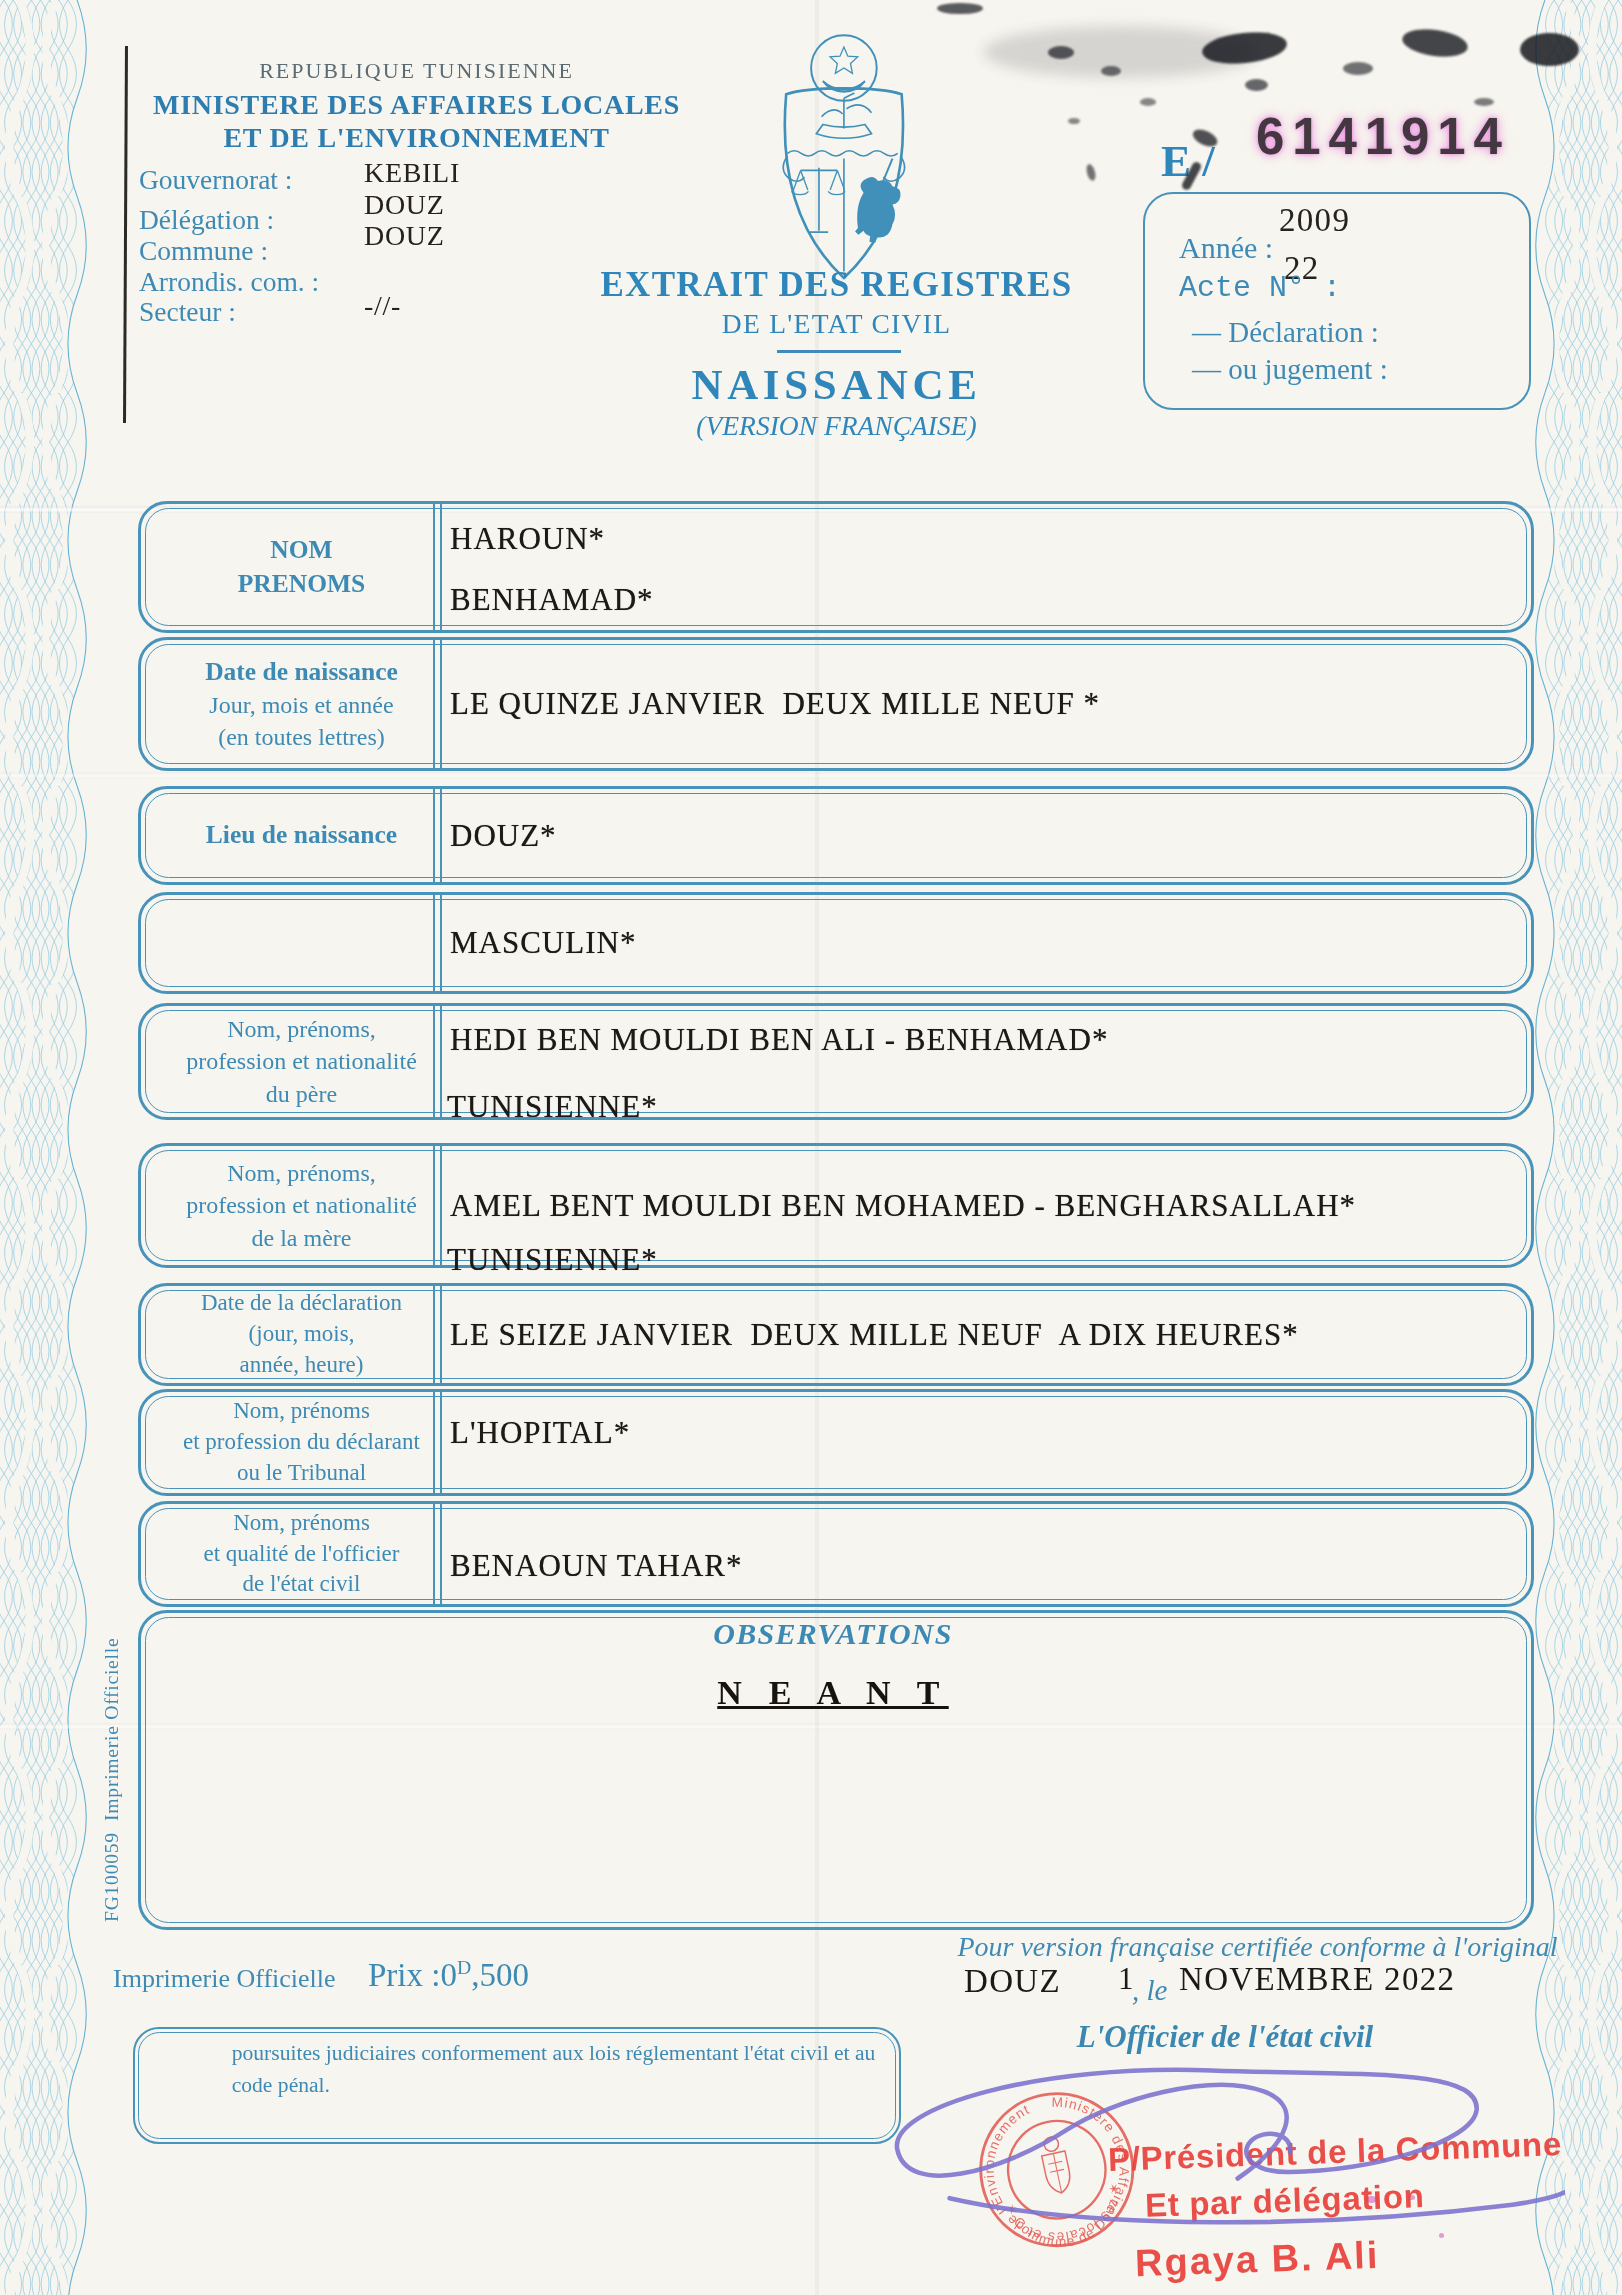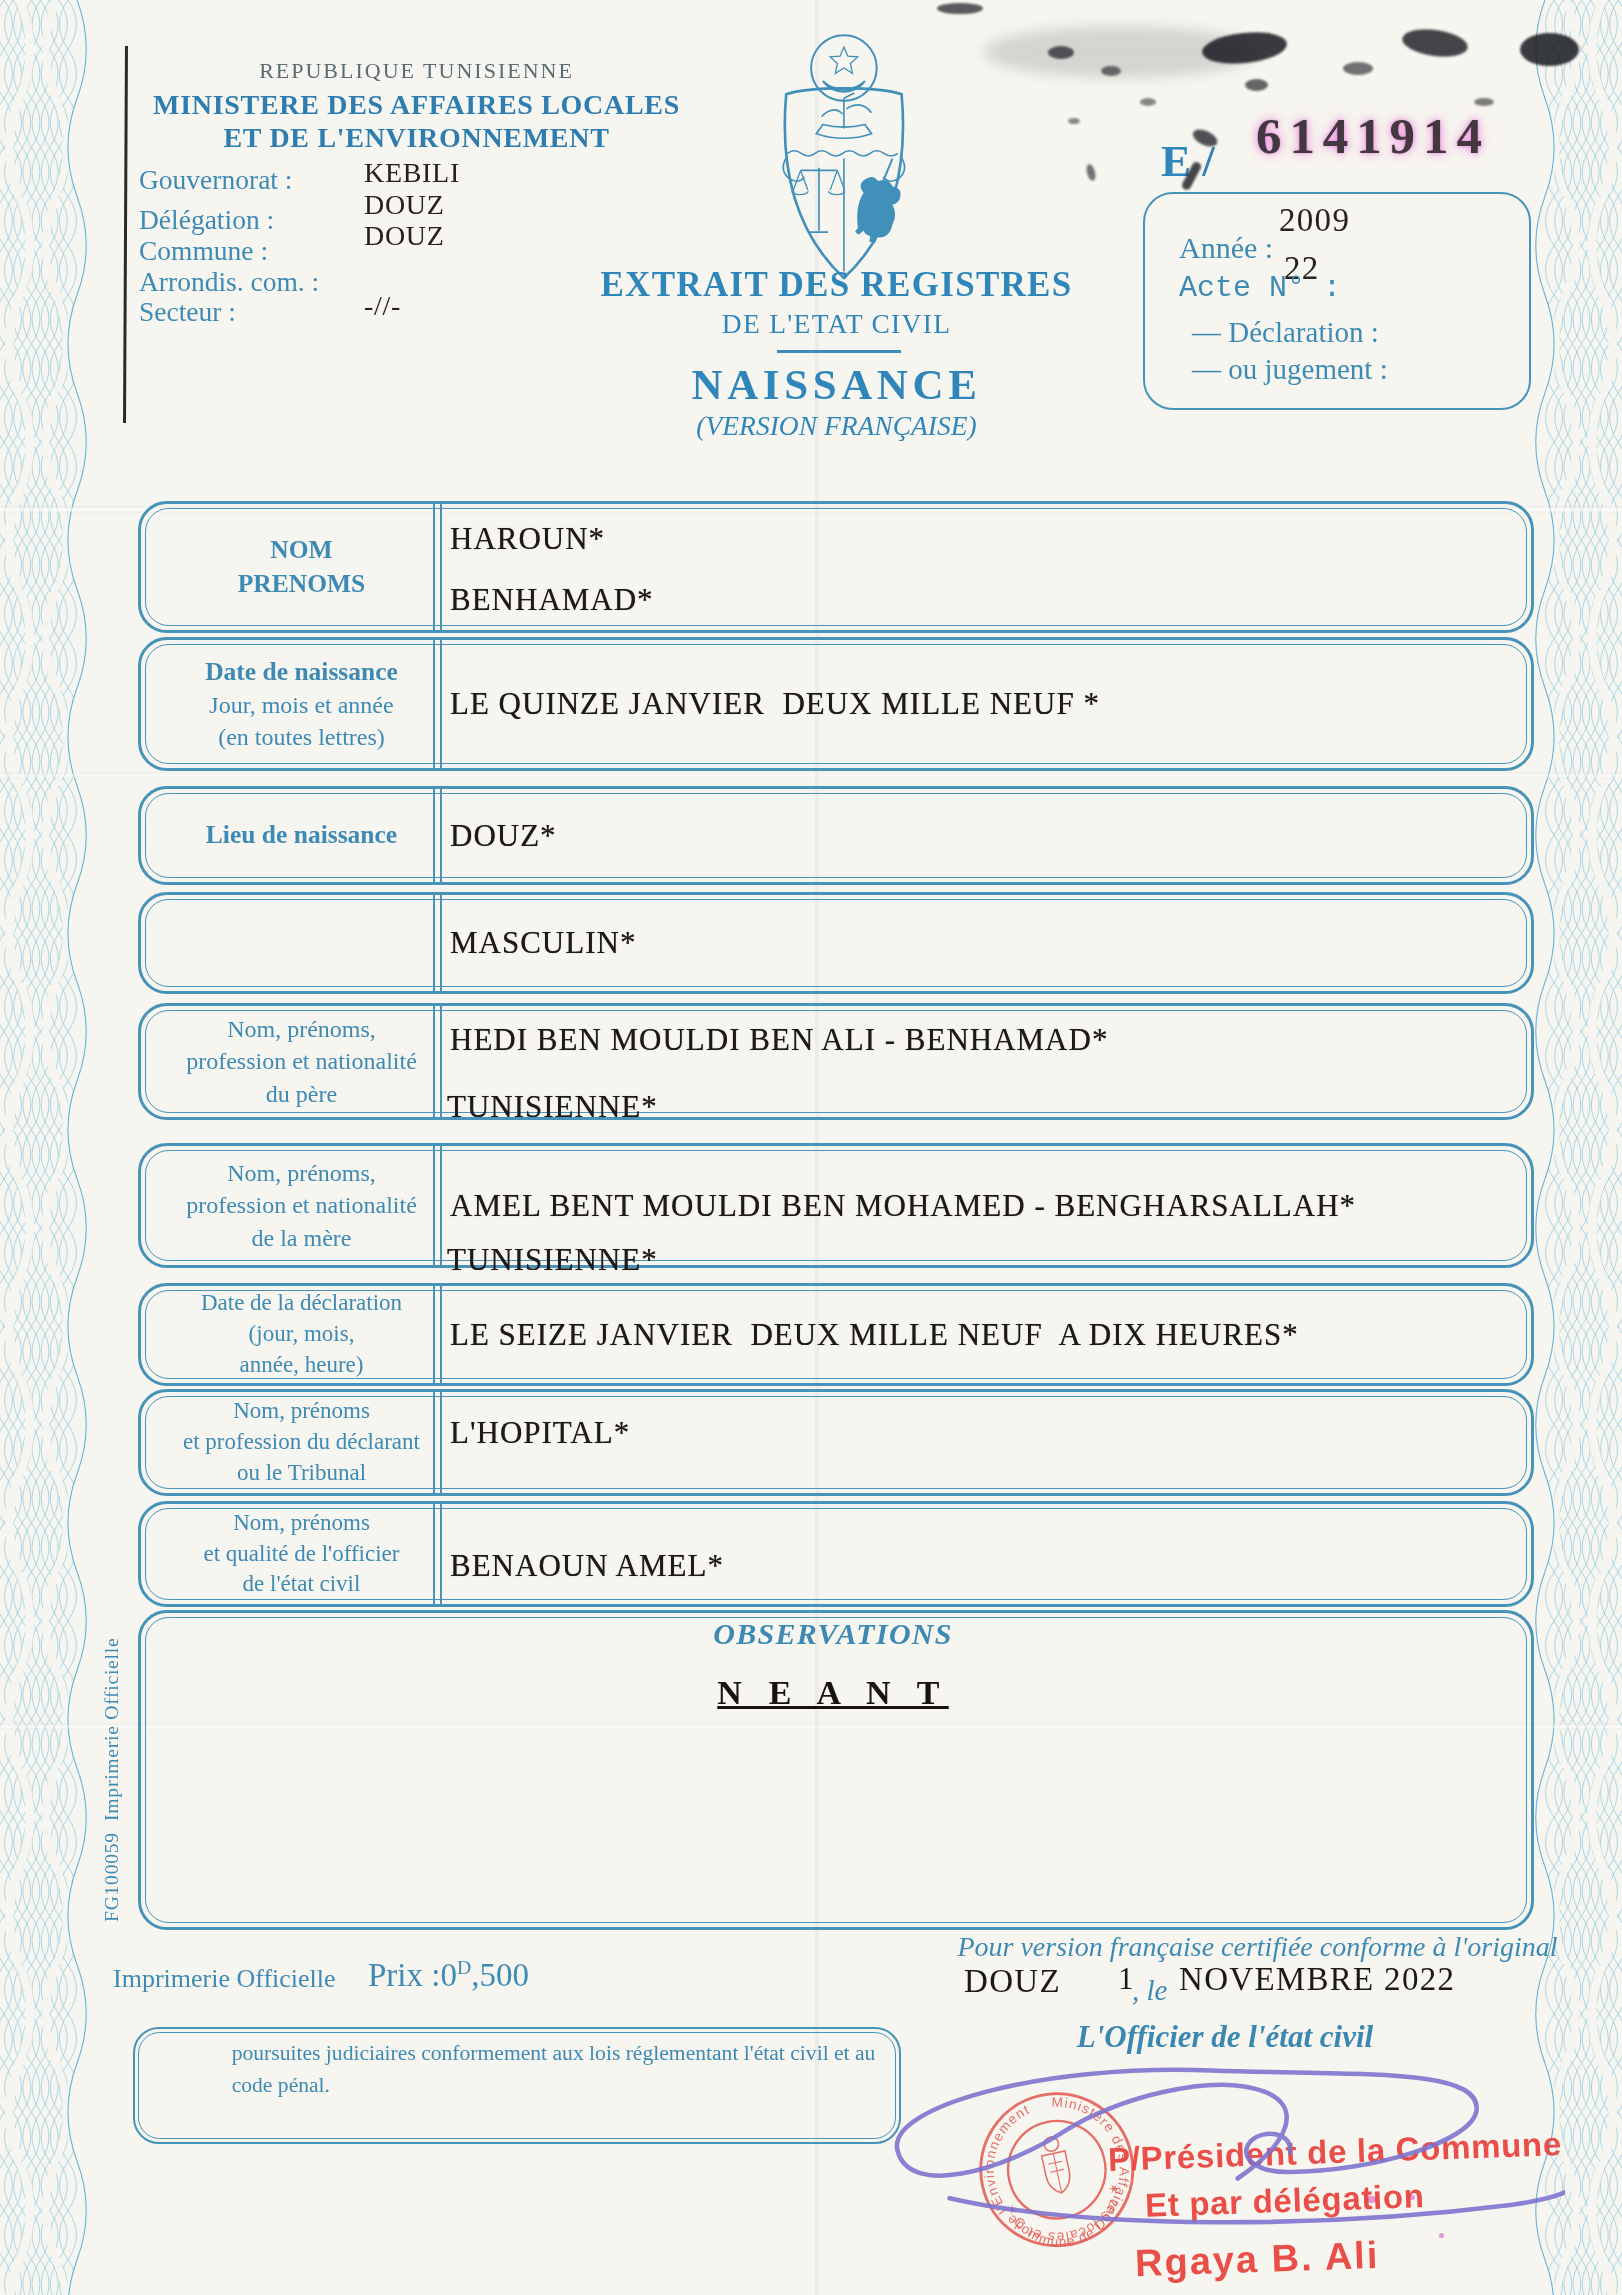--- a/index.html
+++ b/index.html
@@ -16,21 +16,21 @@
   
   .blkline{position:absolute;left:124px;top:46px;width:2.6px;height:377px;background:#2b2a27;transform:rotate(0.3deg);z-index:3;}
   .hdr{position:absolute;left:79px;top:58px;width:675px;text-align:center;z-index:3;}
   .republic{font-size:22px;letter-spacing:2px;color:#5a6b74;}
   .ministry{font-size:28px;font-weight:bold;color:#2d7db1;letter-spacing:0.7px;margin-top:5.2px;}
   .admin-label{position:absolute;left:139px;font-size:27.5px;color:#3d8ab5;z-index:3;}
   .admin-value{position:absolute;left:364px;font-size:28px;color:#26211e;letter-spacing:0.7px;z-index:3;}
   
   .serial-prefix{position:absolute;left:1161px;top:135px;font-size:45px;font-weight:bold;color:#2f86ba;z-index:3;}
   .serial-number{position:absolute;left:1256px;top:107px;font-size:51px;font-weight:bold;
-     font-family:Liberation Serif, serif;color:#43383f;letter-spacing:7.9px;z-index:3;
+     font-family:Liberation Sans, sans-serif;color:#43383f;letter-spacing:7.9px;z-index:3;
      text-shadow:0 0 10.5px rgba(224,64,208,.6),0 0 3.3px rgba(224,64,208,.45);}
   .acte-box{position:absolute;left:1143px;top:192px;width:384px;height:214px;border:2.6px solid #4793ba;
      border-radius:30px;z-index:3;}
   .acte-box .lbl{position:absolute;color:#3d8ab5;font-size:30px;}
   .acte-box .val{position:absolute;color:#272220;font-size:33px;letter-spacing:1.3px;}
   
   .title-wrap{position:absolute;left:460px;top:0;width:753px;text-align:center;z-index:3;color:#2f86ba;}
   .t1{position:absolute;left:0;top:265px;width:100%;font-size:35px;font-weight:bold;letter-spacing:1.3px;}
   .t2{position:absolute;left:0;top:308px;width:100%;font-size:27.5px;letter-spacing:1.3px;}
   .trule{position:absolute;left:317px;top:350px;width:124px;height:3.3px;background:#3f8cb8;}
@@ -267,21 +267,21 @@
     <div class="vals v-center pb"><span>L'HOPITAL*</span></div>
   </div>
 
   <div class="rowbox" style="top:1501px;height:100px;">
     <div class="sep"></div>
     <div class="lbls" style="font-size:23px;">
       <span>Nom, prénoms</span>
       <span>et qualité de l'officier</span>
       <span>de l'état civil</span>
     </div>
-    <div class="vals v-center" style="padding-top:23.6px;"><span>BENAOUN AMEL*</span></div>
+    <div class="vals v-center" style="padding-top:23.6px;"><span>BENAOUN TAHAR*</span></div>
   </div>
 
   <div class="rowbox" style="top:1610px;height:314px;"></div>
   <div class="obs-title">OBSERVATIONS</div>
   <div class="obs-value">N E A N T</div>
 
   <div class="side-code">FG100059  Imprimerie Officielle</div>
 
   <div class="imprimerie">Imprimerie Officielle</div>
   <div class="prix"><span>Prix :0</span><sup>D</sup><span>,500</span></div>

